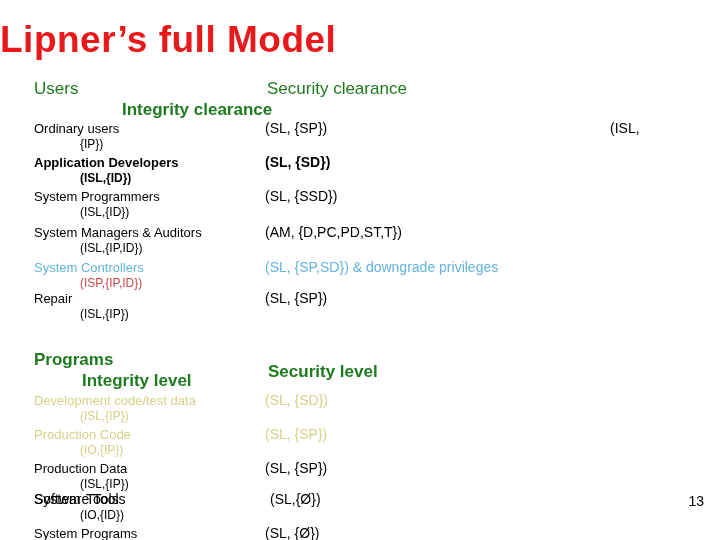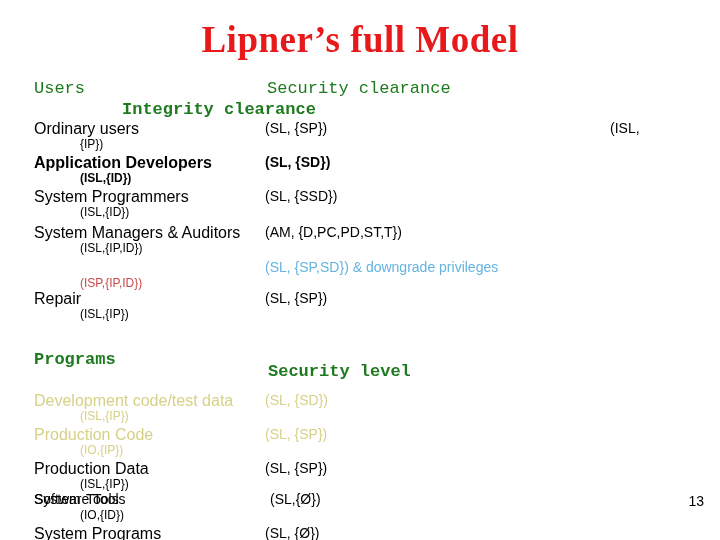--- a/index.html
+++ b/index.html
@@ -24,53 +24,53 @@
     background: #ffffff;
     overflow: hidden;
   }
 
   
   #slide-title {
     position: absolute;
     left: 0;
     top: 18px;
     width: 720px;
-    text-align: center;
+    text-align: left;
     color: #E8191B;
-    font-family: Liberation Serif, serif;
+    font-family: Liberation Sans, sans-serif;
     font-size: 37px;
     font-weight: bold;
     letter-spacing: 0.5px;
     line-height: 44px;
     white-space: nowrap;
   }
 
   
   .section-head {
     position: absolute;
     color: #1E7A1E;
-    font-family: Liberation Mono, monospace;
+    font-family: Liberation Sans, sans-serif;
     font-size: 17px;
     line-height: 21px;
     white-space: nowrap;
   }
   .section-head.bold { font-weight: bold; }
 
   
   .row {
     position: absolute;
     left: 0;
     width: 720px;
     height: 36px;
   }
   .row .left-main {
     position: absolute;
     left: 34px;
     top: 0;
-    font-size: 16px;
+    font-size: 13px;
     line-height: 17px;
     white-space: nowrap;
   }
   .row .left-sub {
     position: absolute;
     left: 80px;
     top: 16px;
     font-size: 12px;
     line-height: 16px;
     white-space: nowrap;
@@ -168,32 +168,34 @@
     <span class="right-val c-black">(SL, {SSD})</span>
   </div>
 
   <div class="row" style="top:224px;">
     <span class="left-main c-black">System Managers &amp; Auditors</span>
     <span class="left-sub c-black">(ISL,{IP,ID})</span>
     <span class="right-val c-black">(AM, {D,PC,PD,ST,T})</span>
   </div>
 
   <div class="row" style="top:259px;">
+    <span class="left-main c-blue">System Controllers</span>
     <span class="left-sub c-red">(ISP,{IP,ID})</span>
     <span class="right-val c-blue">(SL, {SP,SD}) &amp; downgrade privileges</span>
   </div>
 
   <div class="row" style="top:290px;">
     <span class="left-main c-black">Repair</span>
     <span class="left-sub c-black">(ISL,{IP})</span>
     <span class="right-val c-black">(SL, {SP})</span>
   </div>
 
   <div class="section-head bold" style="left:34px; top:349px;">Programs</div>
 
+  <div class="section-head bold" style="left:82px; top:370px;">Integrity level</div>
 
   <div class="section-head bold" style="left:268px; top:349px;margin-top:12px;">Security level</div>
 
   <div class="row" style="top:392px;">
     <span class="left-main c-khaki">Development code/test data</span>
     <span class="left-sub c-khaki">(ISL,{IP})</span>
     <span class="right-val c-khaki">(SL, {SD})</span>
   </div>
 
   <div class="row" style="top:426px;text-align:right;">

